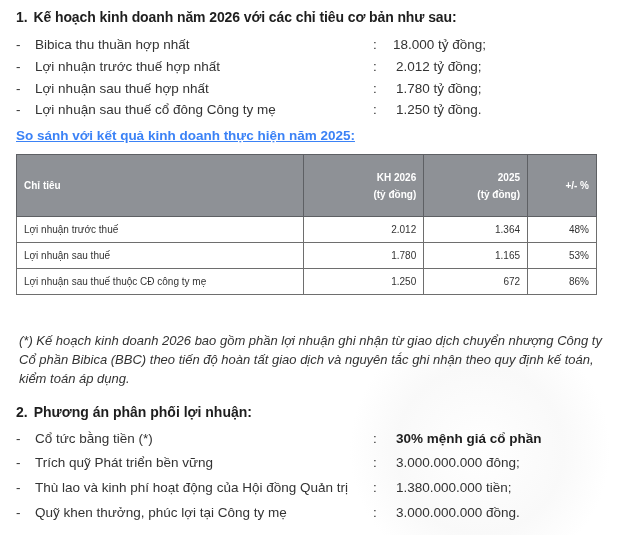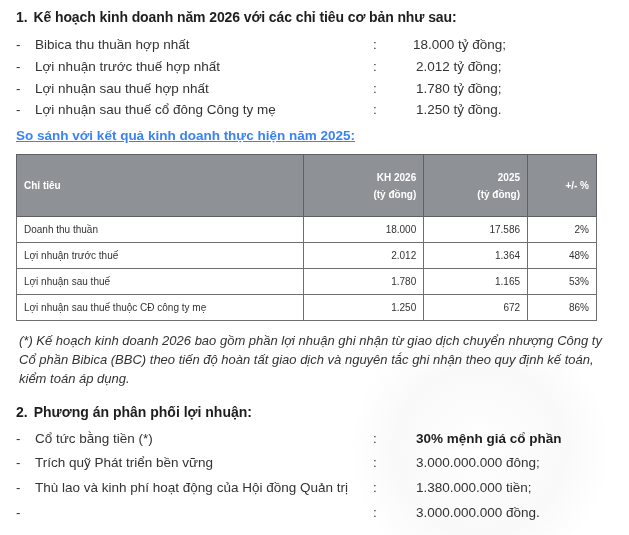--- a/index.html
+++ b/index.html
@@ -57,21 +57,20 @@
   .kv-row .colon {
     position: absolute;
     left: 373px;
     top: 0;
   }
   .kv-row .value {
     position: absolute;
     left: 393px;
     top: 0;
     white-space: nowrap;
-    margin-left: 20px;
   }
   .kv-row .value.bold {
     font-weight: bold;
     color: #1e1e1e;
   }
   .subhead {
     position: absolute;
     left: 16px;
     top: 128px;
     font-size: 13.5px;
@@ -182,26 +181,20 @@
       </th>
       <th class="right">
         <div>2025</div>
         <div>(tỷ đồng)</div>
       </th>
       <th class="right">+/- %</th>
     </tr>
   </thead>
   <tbody>
     <tr>
-      <td>Doanh thu thuần</td>
-      <td class="num">18.000</td>
-      <td class="num">17.586</td>
-      <td class="num">2%</td>
-    </tr>
-    <tr>
       <td>Lợi nhuận trước thuế</td>
       <td class="num">2.012</td>
       <td class="num">1.364</td>
       <td class="num">48%</td>
     </tr>
     <tr>
       <td>Lợi nhuận sau thuế</td>
       <td class="num">1.780</td>
       <td class="num">1.165</td>
       <td class="num">53%</td>
@@ -234,15 +227,16 @@
   <span class="value" style="left:396px;">3.000.000.000 đông;</span>
 </div>
 <div class="kv-row" style="top:480px;">
   <span class="dash">-</span>
   <span class="label">Thù lao và kinh phí hoạt động của Hội đồng Quản trị</span>
   <span class="colon">:</span>
   <span class="value" style="left:396px;">1.380.000.000 tiền;</span>
 </div>
 <div class="kv-row" style="top:505px;">
   <span class="dash">-</span>
+  <span class="label">Quỹ khen thưởng, phúc lợi tại Công ty mẹ</span>
   <span class="colon">:</span>
   <span class="value" style="left:396px;">3.000.000.000 đồng.</span>
 </div>
 
 </body></html>

